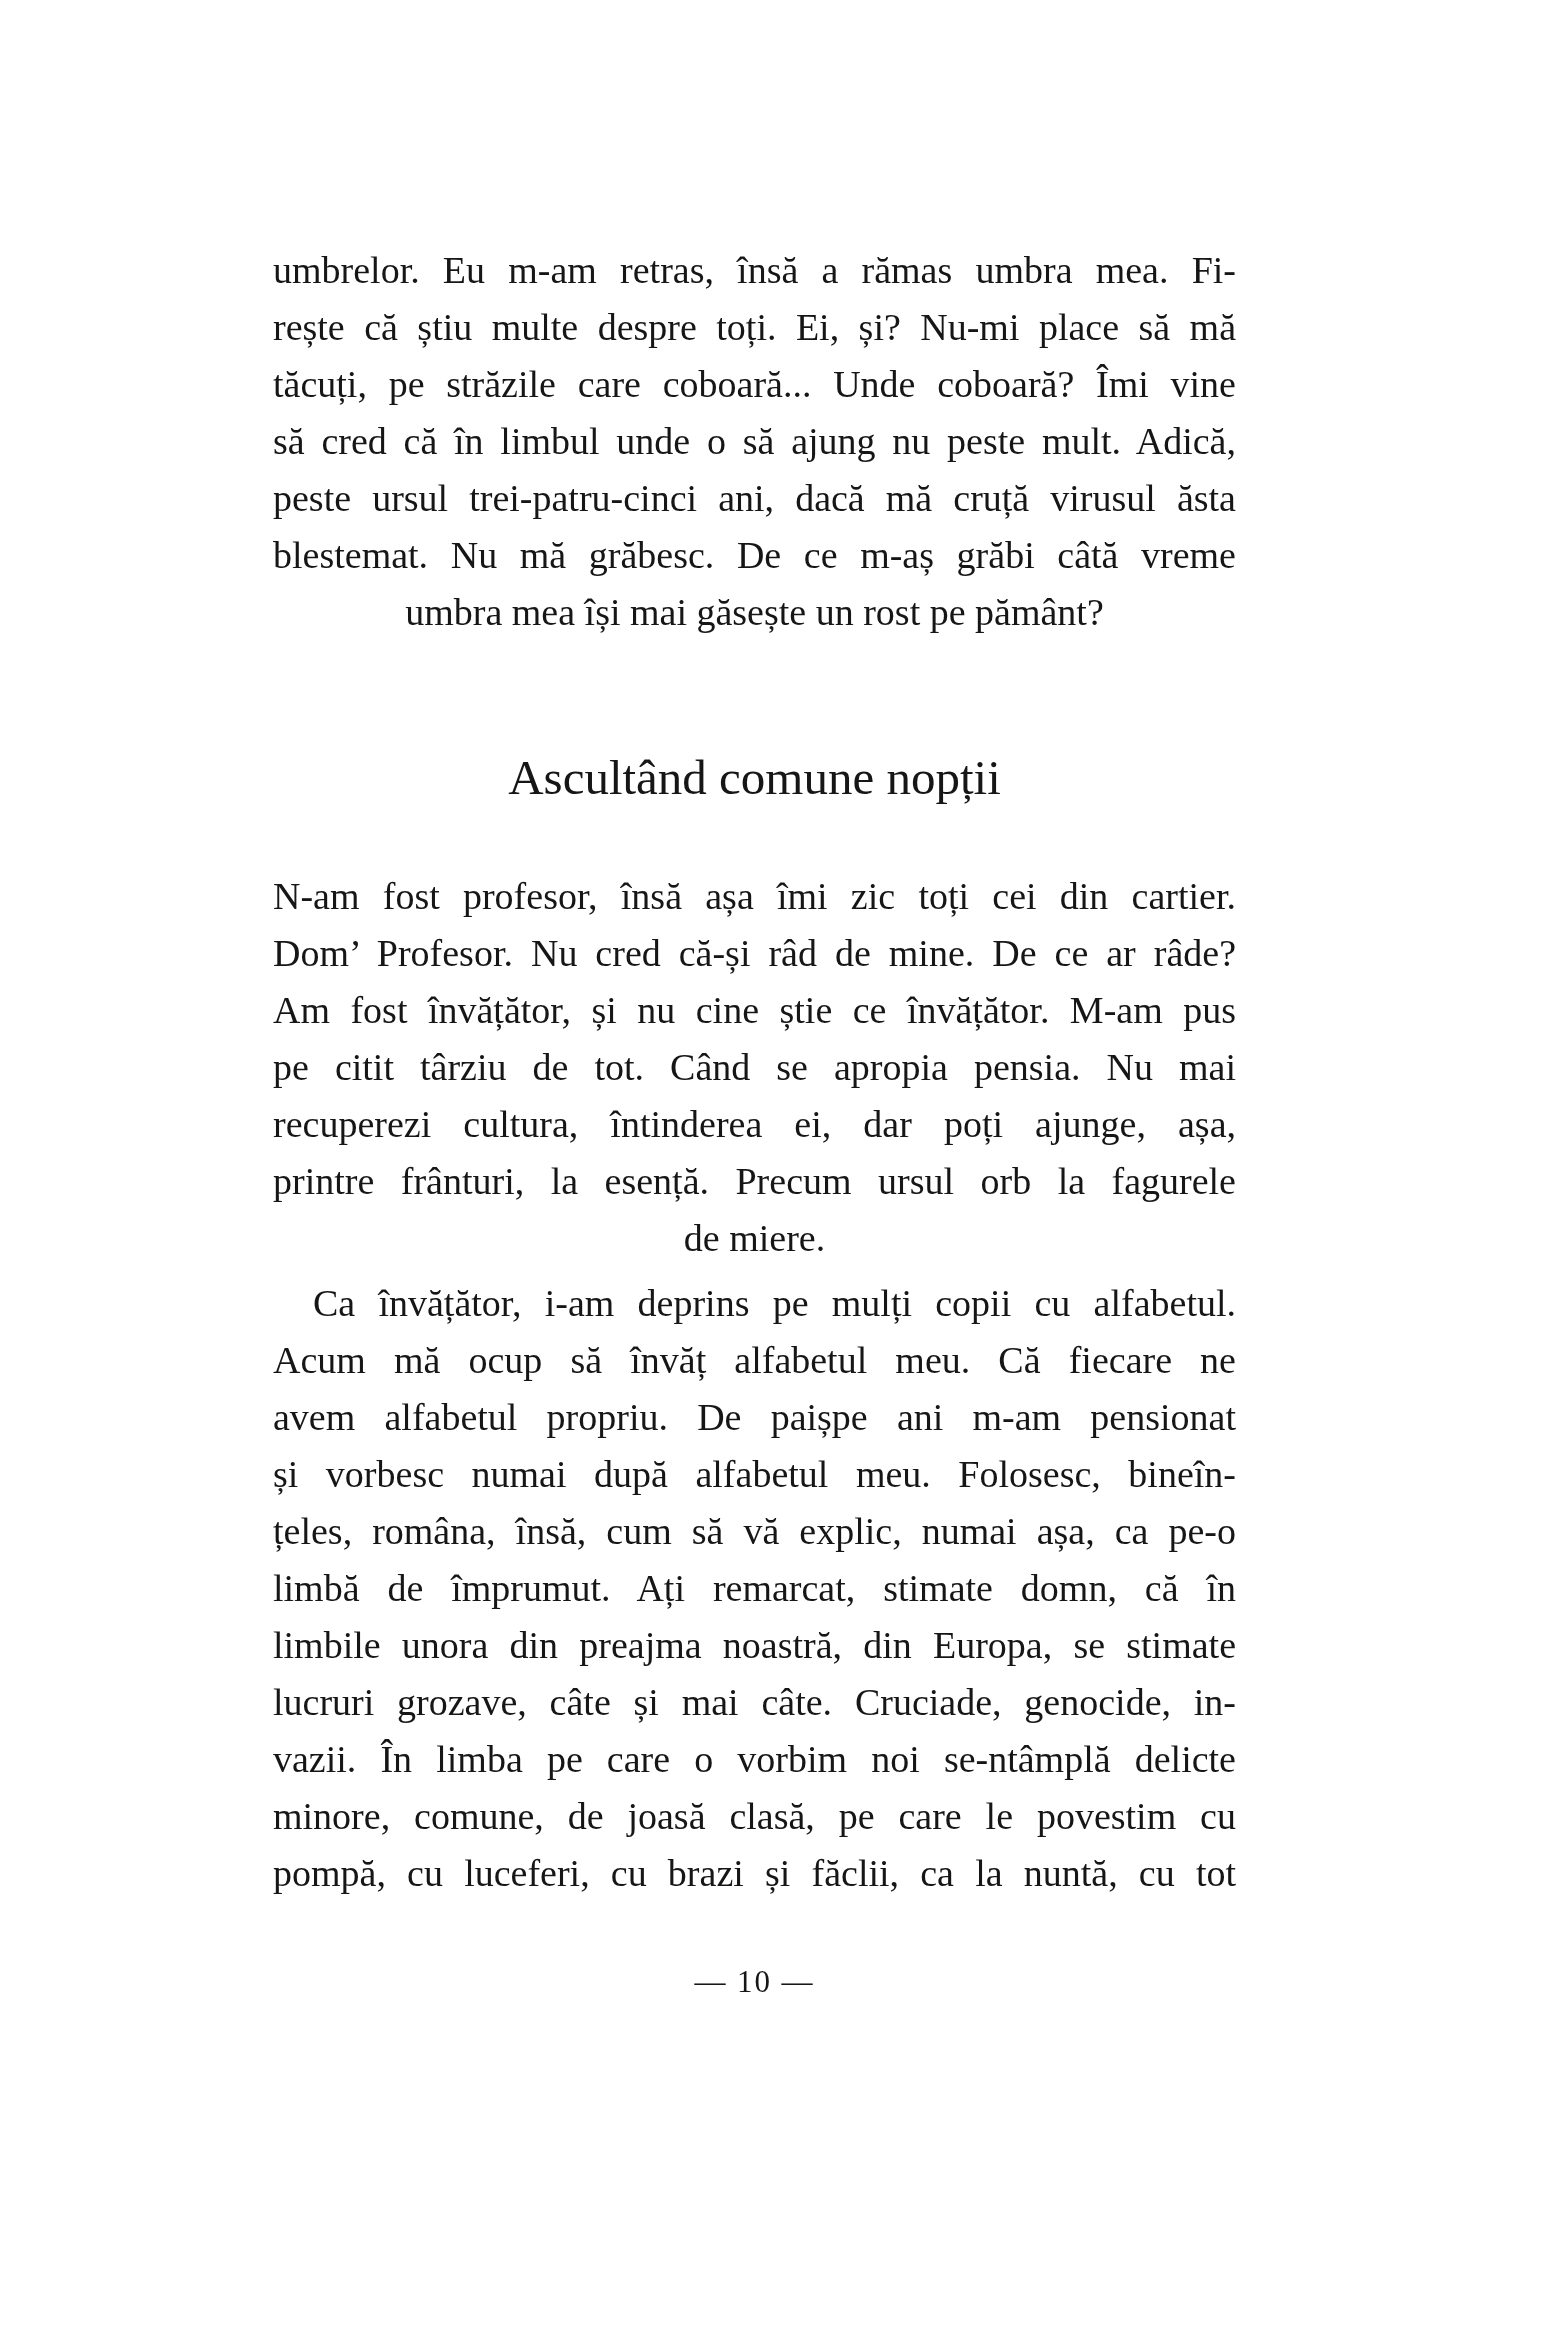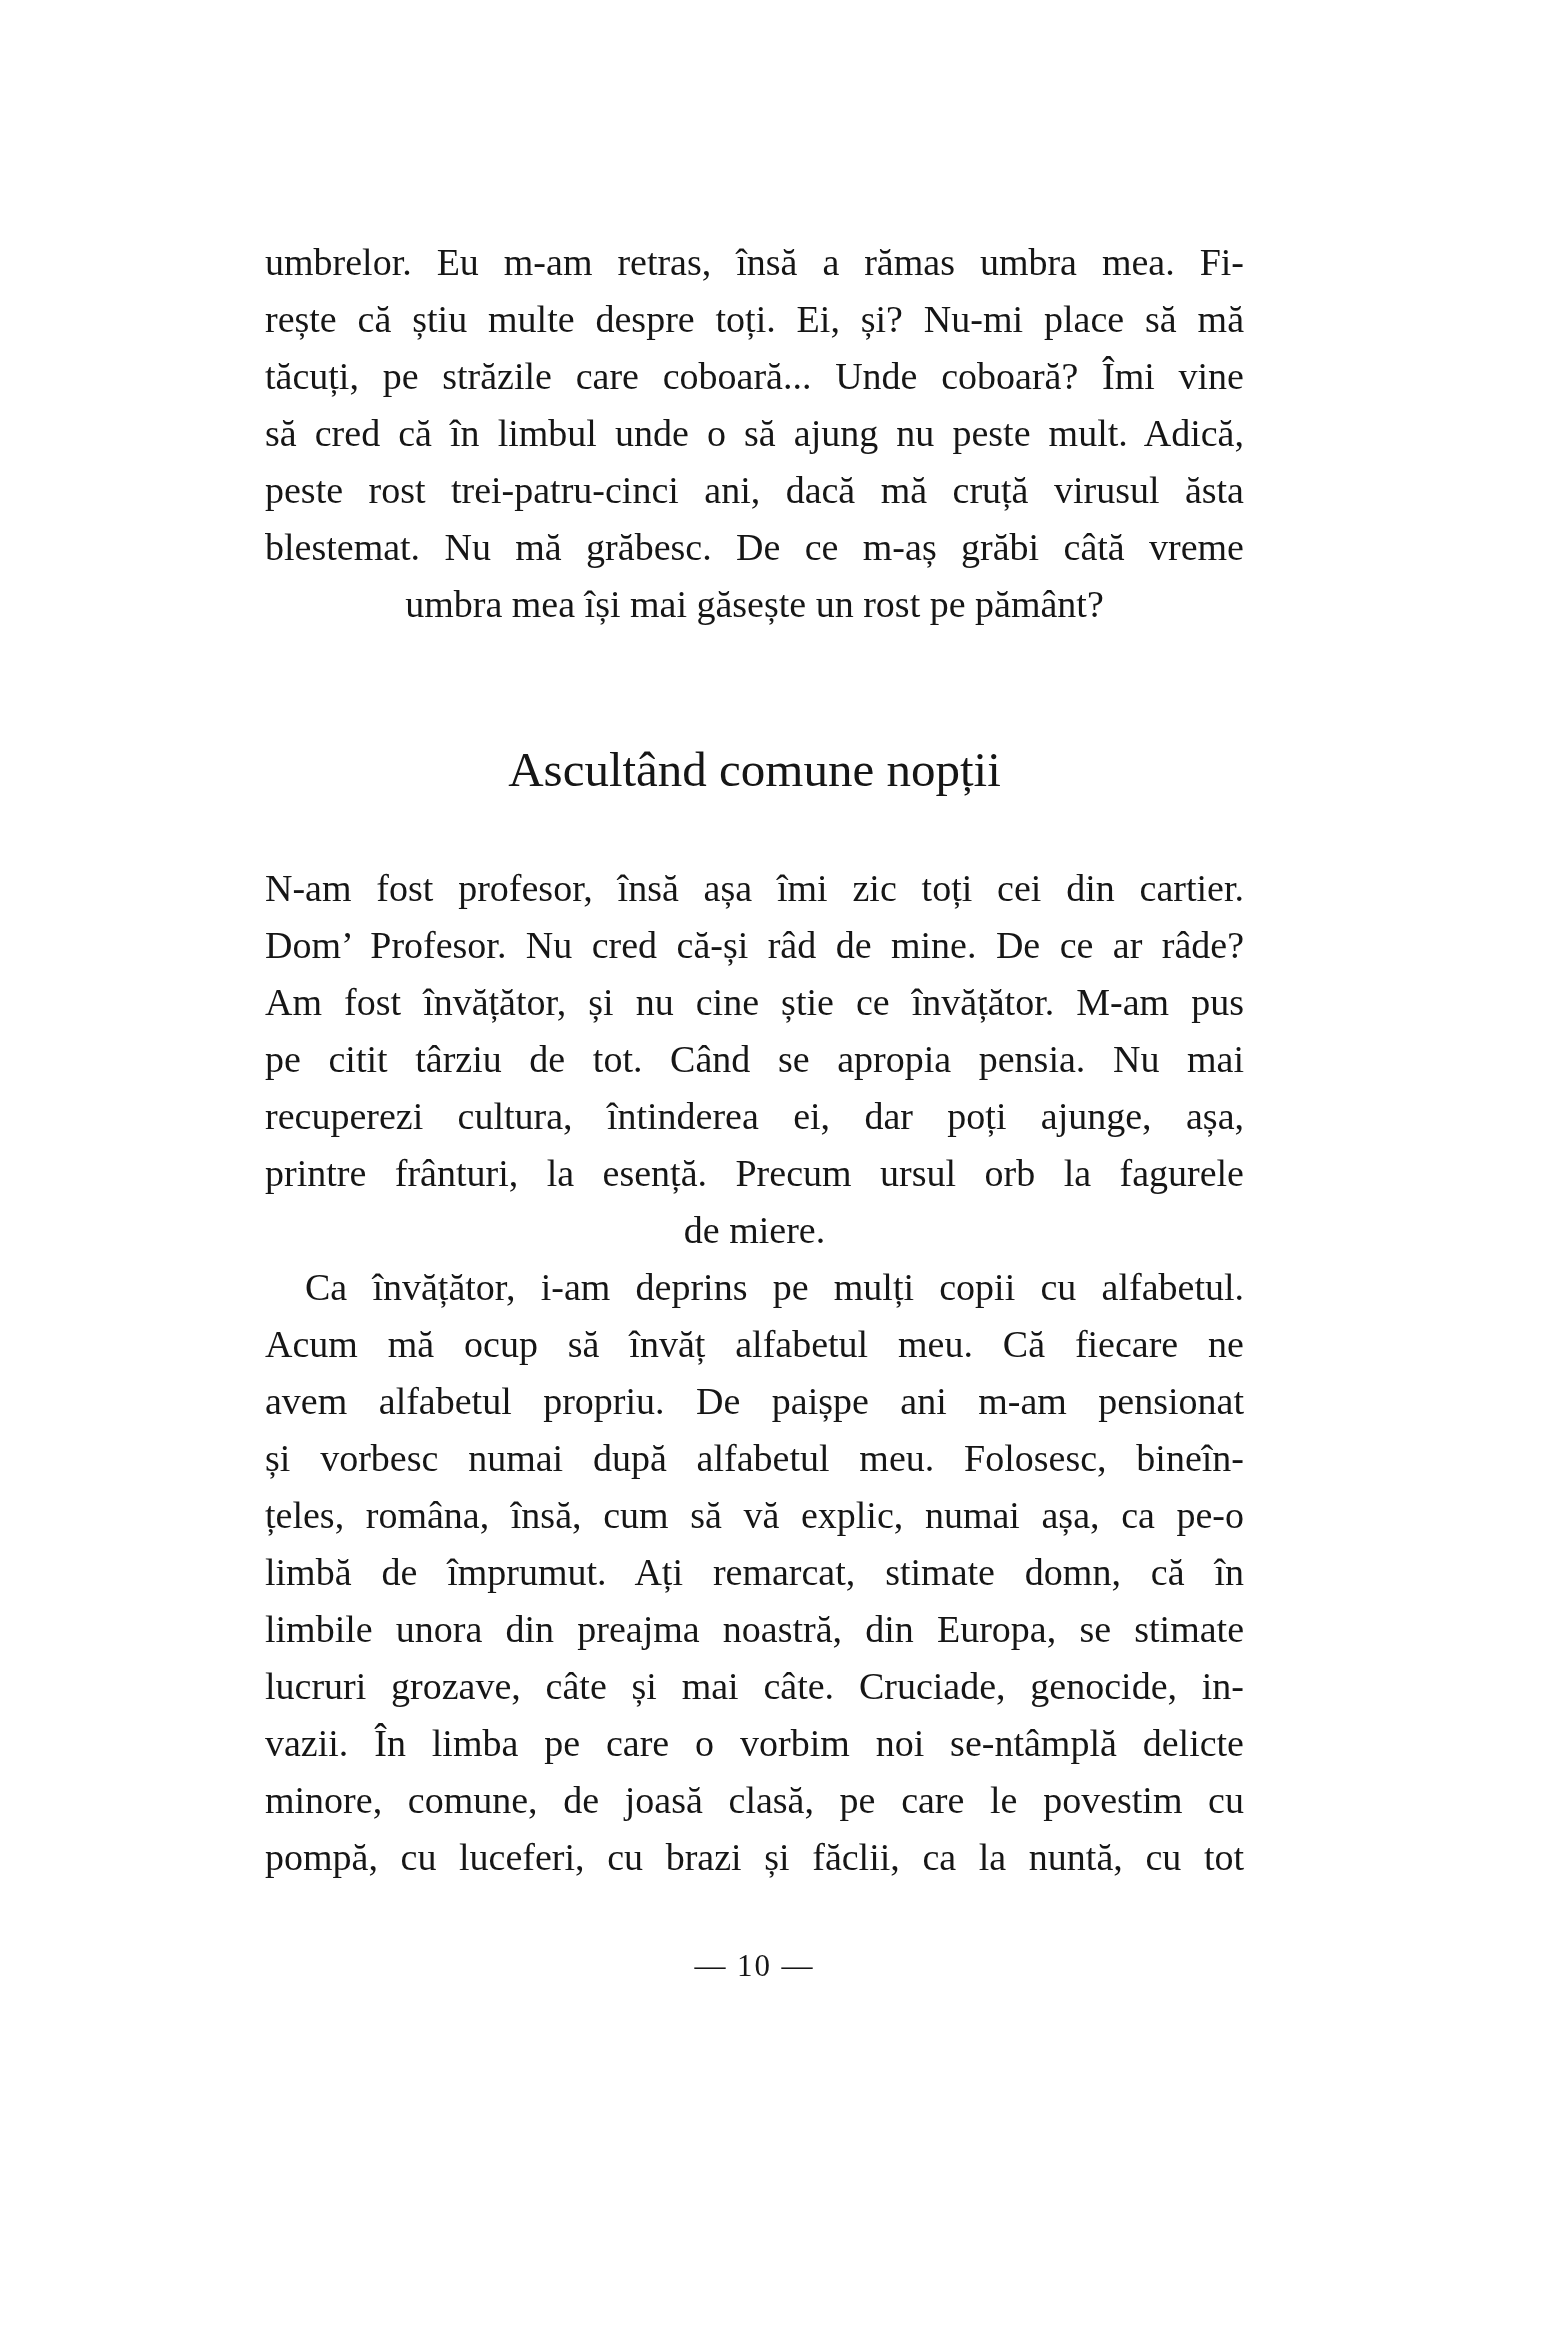--- a/index.html
+++ b/index.html
@@ -16,21 +16,21 @@
     color: #161616;
     font-family: "Liberation Serif", "DejaVu Serif", serif;
     overflow: hidden;
   }
   .text-column {
     position: absolute;
     left: 265px;
     top: 234px;
     width: 979px;
   }
-  .para { margin: 0; padding: 0; }
+  .para { margin: 8px; padding: 0; }
   .line {
     font-size: 38px;
     line-height: 57px;
     white-space: normal;
     color: #161616;
   }
   
   .jl {
     text-align: justify;
     text-align-last: justify;
@@ -65,21 +65,21 @@
 <body>
 
 <div class="page">
   <div class="text-column">
 
     <div class="para">
       <div class="line jl">umbrelor. Eu m-am retras, însă a rămas umbra mea. Fi-</div>
       <div class="line jl">rește că știu multe despre toți. Ei, și? Nu-mi place să mă</div>
       <div class="line jl">tăcuți, pe străzile care coboară... Unde coboară? Îmi vine</div>
       <div class="line jl">să cred că în limbul unde o să ajung nu peste mult. Adică,</div>
-      <div class="line jl">peste rost trei-patru-cinci ani, dacă mă cruță virusul ăsta</div>
+      <div class="line jl">peste ursul trei-patru-cinci ani, dacă mă cruță virusul ăsta</div>
       <div class="line jl">blestemat. Nu mă grăbesc. De ce m-aș grăbi câtă vreme</div>
       <div class="line ll">umbra mea își mai găsește un rost pe pământ?</div>
     </div>
 
     <h2 class="chapter-heading">Ascultând comune nopții</h2>
 
     <div class="para">
       <div class="line jl">N-am fost profesor, însă așa îmi zic toți cei din cartier.</div>
       <div class="line jl">Dom’ Profesor. Nu cred că-și râd de mine. De ce ar râde?</div>
       <div class="line jl">Am fost învățător, și nu cine știe ce învățător. M-am pus</div>

